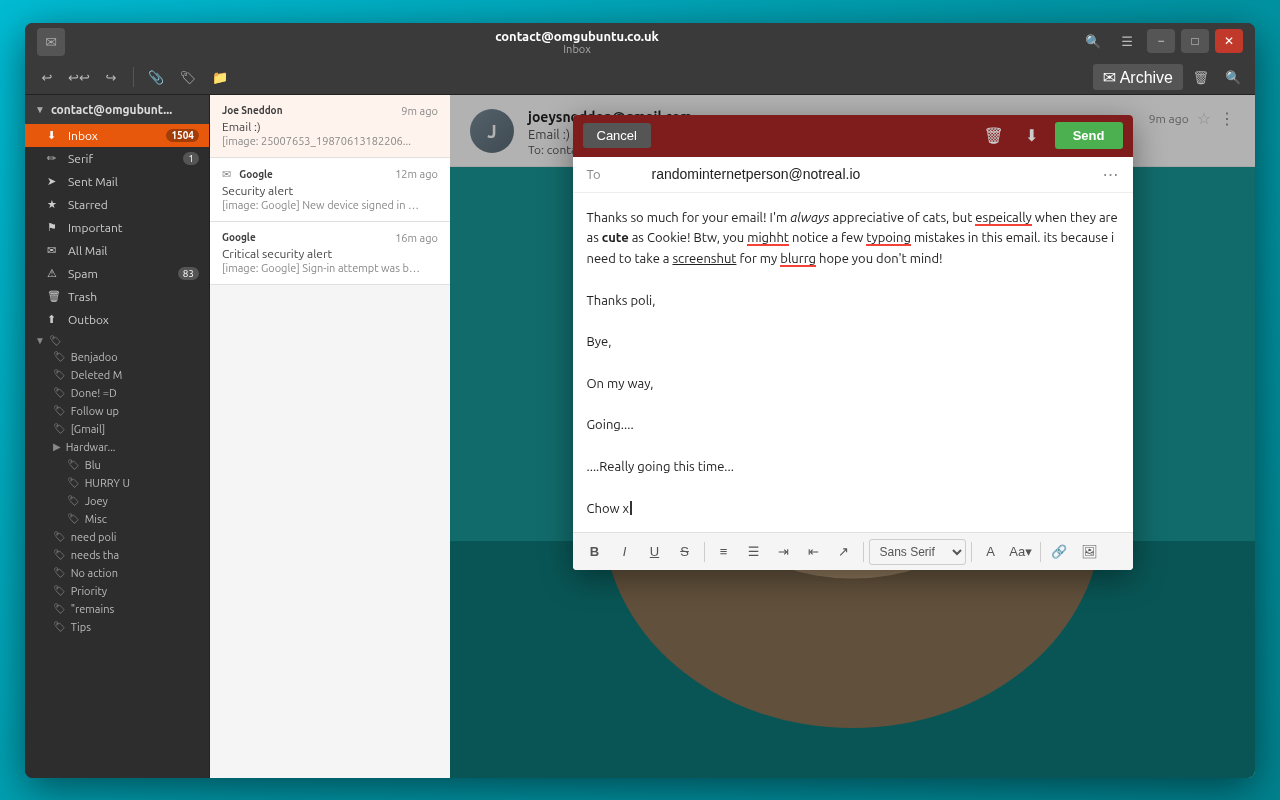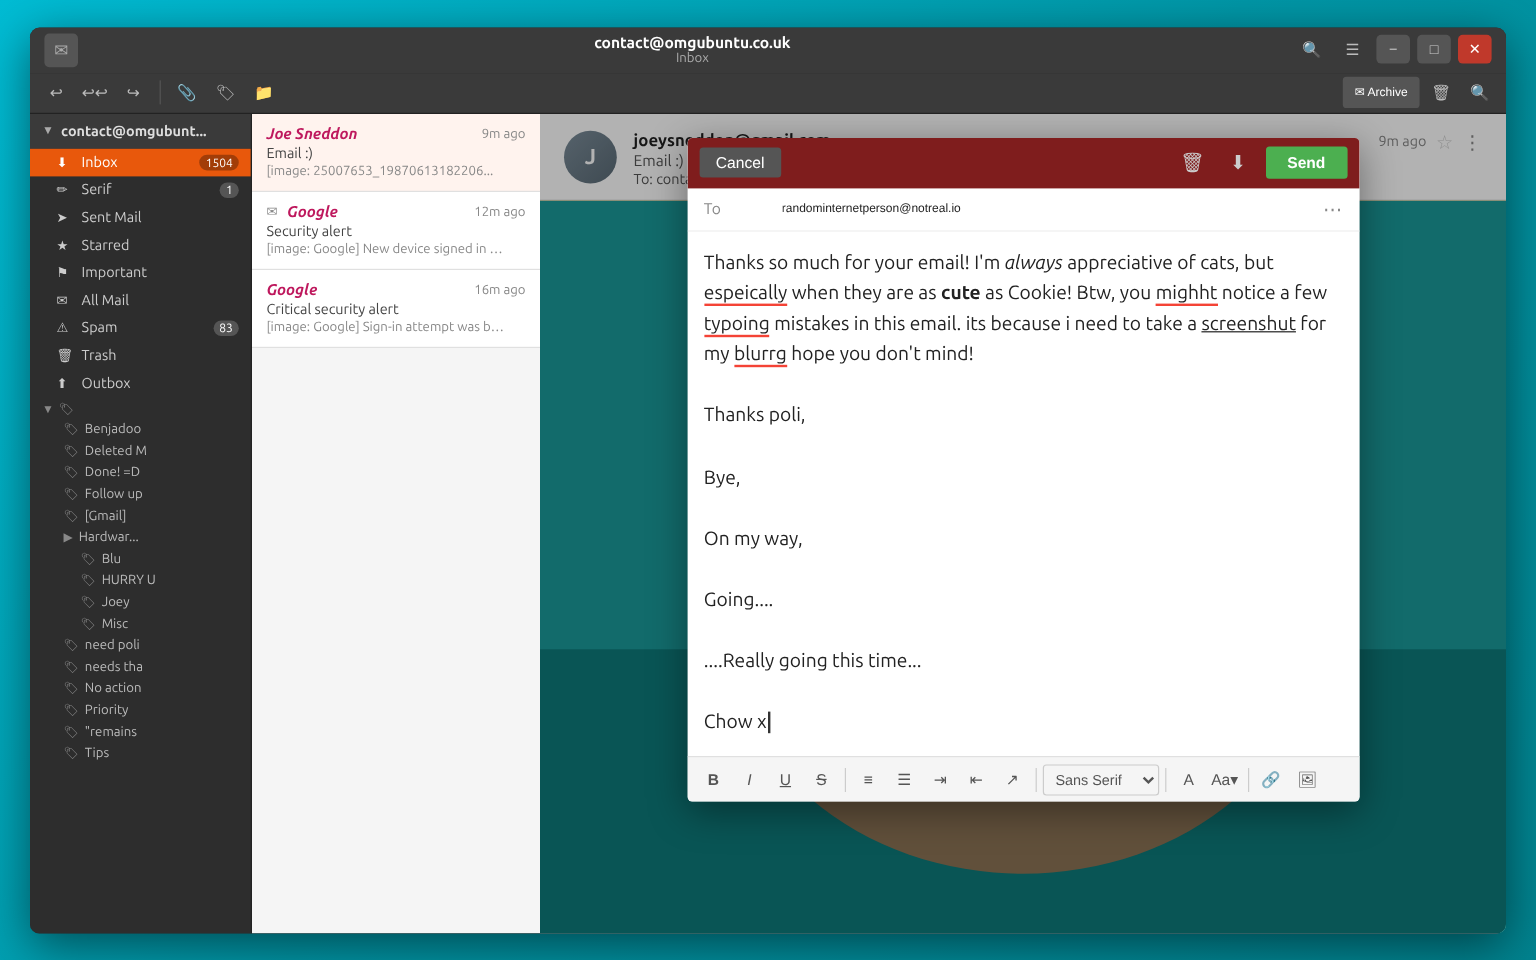--- a/index.html
+++ b/index.html
@@ -107,21 +107,21 @@
       cursor: pointer; gap: 7px;
     }
     .sidebar-item.active { background: #e8580c; color: #fff; border-radius: 0; }
     .sidebar-item .icon { font-size: 11px; width: 14px; }
     .sidebar-item .badge {
       margin-left: auto;
       background: #555; color: #fff;
       font-size: 10px; padding: 1px 5px;
       border-radius: 10px;
     }
-    .sidebar-item.active .badge { background: rgba(0,0,0,0.3); }
+    .sidebar-item.active .badge { background: rgba(0,0,0,0.3); font-weight: bold; }
     .sidebar-section-header {
       padding: 4px 10px 2px 10px;
       color: #888; font-size: 10px; text-transform: uppercase;
       display: flex; align-items: center; gap: 4px; cursor: pointer;
     }
     .tag-item {
       display: flex; align-items: center;
       padding: 3px 10px 3px 28px;
       color: #bbb; font-size: 11px;
       cursor: pointer; gap: 5px;
@@ -139,21 +139,21 @@
       padding: 10px 12px;
       border-bottom: 1px solid #e0e0e0;
       cursor: pointer;
       background: #fff;
     }
     .email-item.selected { background: #fff3ee; }
     .email-item-header {
       display: flex; justify-content: space-between; align-items: center;
       margin-bottom: 3px;
     }
-    .email-sender { font-size: 13px; font-weight: 600; color: #be185d; font-style: italic; }
+    .email-sender { font-size: 10px; font-weight: 600; color: #404040; }
     .email-time { font-size: 11px; color: #888; }
     .email-subject { font-size: 12px; color: #444; margin-bottom: 2px; }
     .email-preview { font-size: 11px; color: #888; white-space: nowrap; overflow: hidden; text-overflow: ellipsis; max-width: 200px; }
     .email-item-icon { font-size: 11px; color: #888; margin-right: 4px; }
     
     .email-view {
       flex: 1;
       background: #fff;
       display: flex; flex-direction: column;
       overflow: hidden;
@@ -244,27 +244,27 @@
     }
     .compose-field {
       display: flex; align-items: center;
       padding: 8px 14px;
       border-bottom: 1px solid #eee;
       gap: 10px;
     }
     .compose-label { color: #888; font-size: 13px; width: 55px; flex-shrink: 0; }
     .compose-input {
       flex: 1; border: none; outline: none;
-      font-size: 10px; color: #222;
+      font-size: 14px; color: #222;
       background: transparent;
     }
     .compose-dots { color: #888; cursor: pointer; }
     .compose-body {
       padding: 14px;
-      font-size: 16px;
+      font-size: 13px;
       color: #222;
       line-height: 1.6;
       min-height: 270px;
     }
     .compose-body .misspelled {
       border-bottom: 2px solid #f44336;
     }
     .compose-body .italic { font-style: italic; }
     .compose-body .bold { font-weight: bold; }
     .compose-body .underlined { text-decoration: underline; }
@@ -312,21 +312,21 @@
 
   <div class="toolbar-top">
     <button class="toolbar-btn">↩</button>
     <button class="toolbar-btn">↩↩</button>
     <button class="toolbar-btn">↪</button>
     <div class="toolbar-separator"></div>
     <button class="toolbar-btn">📎</button>
     <button class="toolbar-btn">🏷</button>
     <button class="toolbar-btn">📁</button>
     <div style="flex:1"></div>
-    <button class="toolbar-btn" style="background:#555;color:#fff;padding:0 10px;width:auto;font-size:10px;">✉ Archive</button>
+    <button class="toolbar-btn" style="background:#555;color:#fff;padding:0 10px;width:auto;font-size:16px;">✉ Archive</button>
     <button class="toolbar-btn">🗑</button>
     <button class="toolbar-btn">🔍</button>
   </div>
 
   <div class="main-content">
 
     <div class="sidebar">
       <div class="sidebar-account">
         <span class="sidebar-account-arrow">▼</span>
         <span class="sidebar-account-name">contact@omgubunt...</span>

